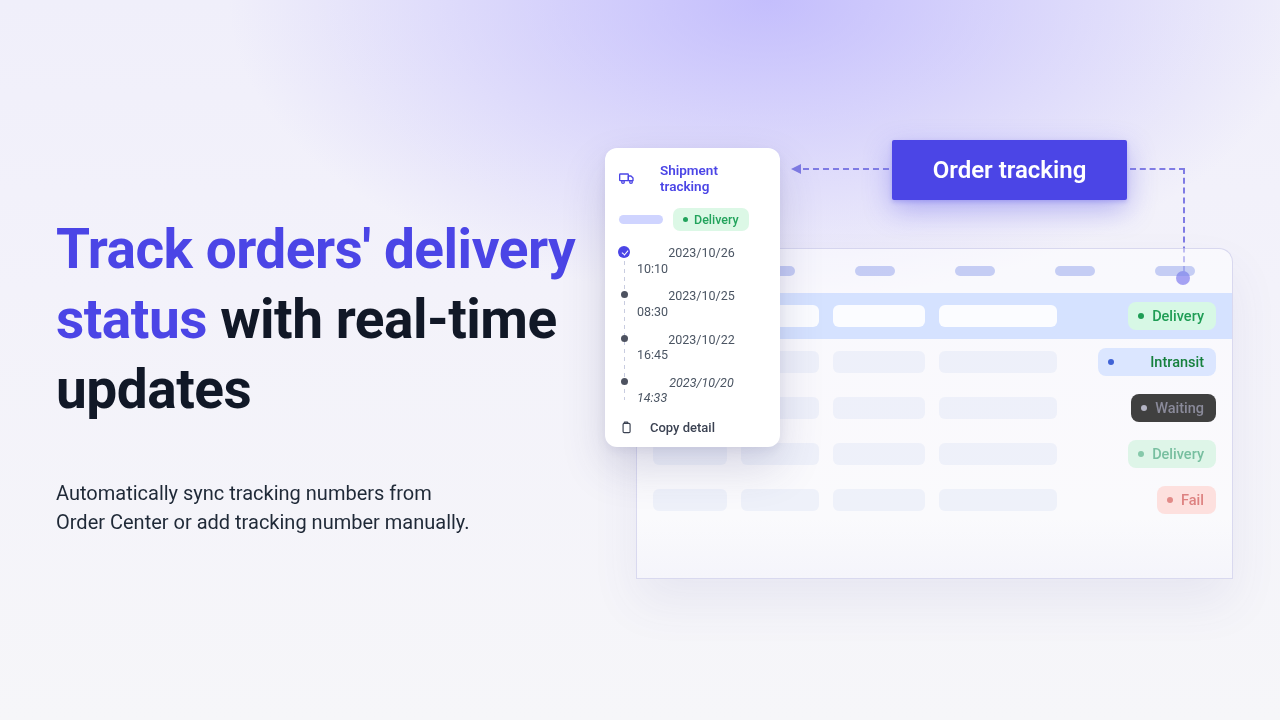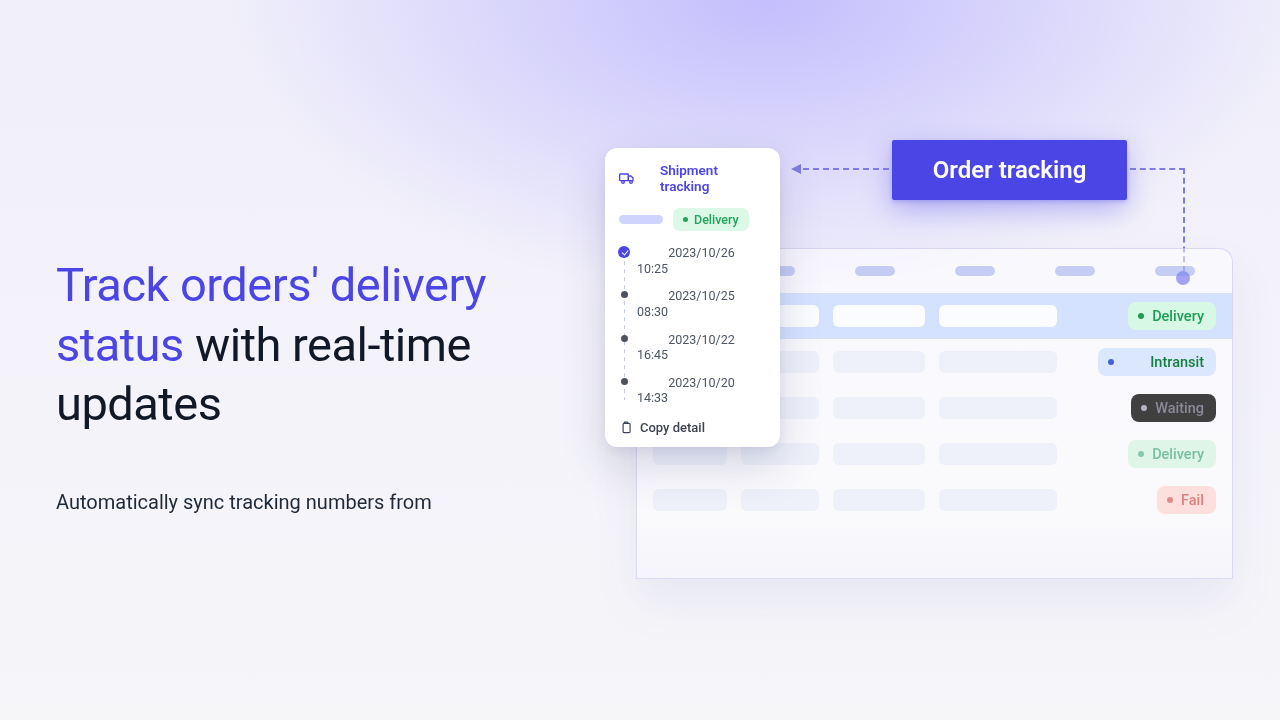--- a/index.html
+++ b/index.html
@@ -12,26 +12,25 @@
   }
 
   
   .left {
     position: absolute;
     left: 56px;
     top: 215px;
     width: 520px;
   }
   h1 {
-    font-size: 47px;
+    font-size: 55px;
     line-height: 1.27;
-    font-weight: 400;
+    font-weight: 700;
     color: #111827;
     letter-spacing: -0.5px;
-    margin-top: 40px;
   }
   h1 .hl { color: #4b45e6; }
   .sub {
     margin-top: 54px;
     font-size: 20px;
     line-height: 1.45;
     color: #1f2937;
     font-weight: 400;
   }
 
@@ -192,52 +191,53 @@
     border-radius: 7px; padding: 4px 10px; font-size: 12.5px; font-weight: 500;
     display: inline-flex; align-items: center; gap: 6px;
   }
   .tag-delivery .dot { width:5px; height:5px; border-radius:50%; background:#22a35c; }
   .timeline { margin-top: 14px; position: relative; padding-left: 18px; }
   .timeline::before {
     content:""; position:absolute; left:5px; top:8px; bottom:6px; width:1px;
     background: repeating-linear-gradient(180deg, #c8cce0 0 4px, transparent 4px 8px);
   }
   .event { position: relative; margin-bottom: 12px; line-height: 1.25; font-size: 12.5px; color:#4b5563; }
-  .event:last-child { margin-bottom: 0; }
+  .event:last-child { margin-bottom: 0; font-style: italic; }
   .event .d { display:block;text-align:center; }
   .event .t { display:block; }
   .event::before {
     content:""; position:absolute; left:-16.5px; top:3px;
     width:7px; height:7px; border-radius:50%; background:#4d5260;
   }
   .event.first::before {
     left:-19px; top:1px; width:12px; height:12px; background:#4b45e6;
     display:flex; align-items:center; justify-content:center;
   }
   .event.first::after {
     content:""; position:absolute; left:-15.5px; top:4.5px;
     width:5px; height:3px; border-left:1.5px solid #fff; border-bottom:1.5px solid #fff;
     transform: rotate(-50deg);
   }
   .copy {
     margin-top: 14px;
-    display: flex; align-items: center; gap: 7px;
+    display: flex; align-items: center; gap: 17px;
     font-size: 13px; color:#3b4252; font-weight: 500;
     cursor: pointer;
   }
 </style>
 </head>
 <body>
 
 <div class="left">
   <h1>
     <span class="hl">Track orders' delivery status</span><span> with real-time updates</span>
   </h1>
   <p class="sub">
     <span>Automatically sync tracking numbers from</span><br>
+    <span>Order Center or add tracking number manually.</span>
   </p>
 </div>
 
 <div class="pill">
   <span>Order tracking</span>
 </div>
 
 <div class="dash-h"></div>
 <div class="dash-r1"></div>
 <div class="dash-r2"></div>
@@ -320,21 +320,21 @@
   <div class="card-row2">
     <div class="stub"></div>
     <div class="tag-delivery">
       <span class="dot"></span>
       <span>Delivery</span>
     </div>
   </div>
   <div class="timeline">
     <div class="event first">
       <span class="d">2023/10/26</span>
-      <span class="t">10:25</span>
+      <span class="t">10:10</span>
     </div>
     <div class="event">
       <span class="d">2023/10/25</span>
       <span class="t">08:30</span>
     </div>
     <div class="event">
       <span class="d">2023/10/22</span>
       <span class="t">16:45</span>
     </div>
     <div class="event">

